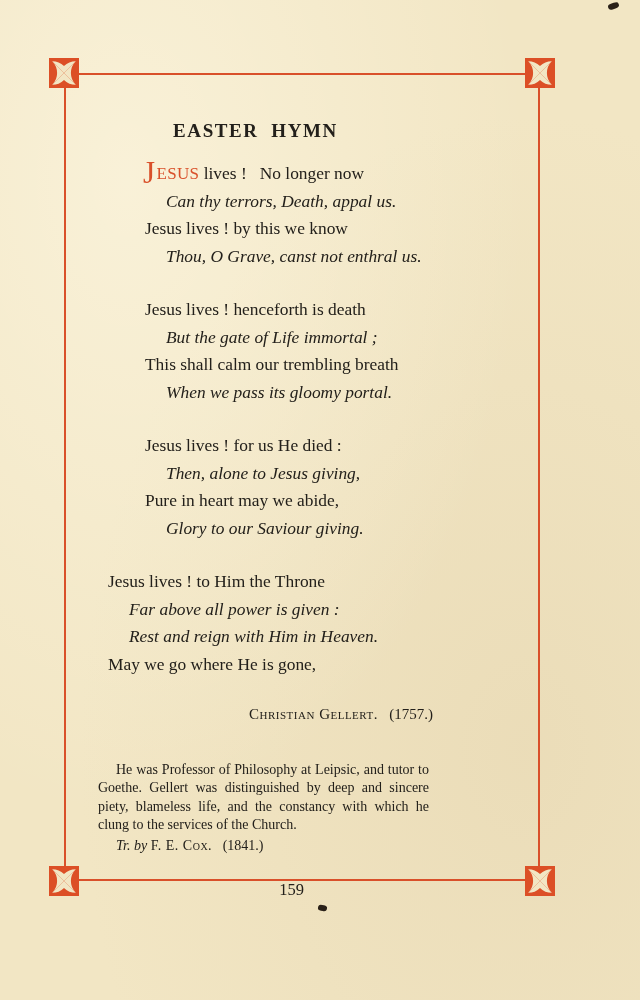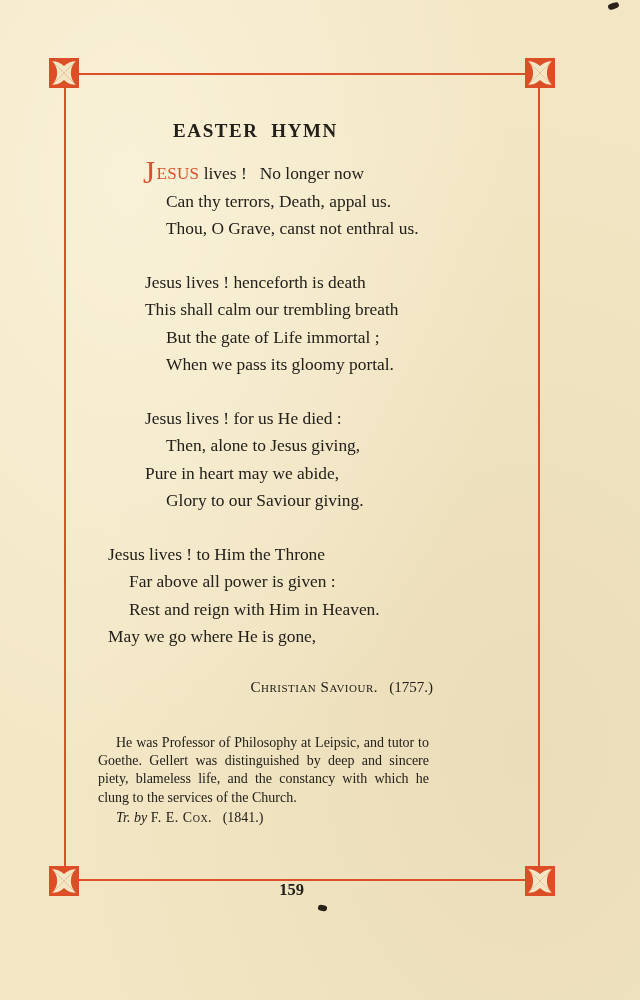--- a/index.html
+++ b/index.html
@@ -78,21 +78,21 @@
   }
 
   #stanzas {
     margin-top: 18px;
     font-size: 17.4px;
     line-height: 27.5px;
   }
   .stanza { margin-bottom: 26px; padding-left: 81px; }
   .stanza:last-child { margin-bottom: 0; padding-left: 44px; }
   .line { white-space: pre; }
-  .line.indent { padding-left: 21px; }
+  .line.indent { padding-left: 21px; font-style: italic; }
 
   
   .dropcap-line { position: relative; white-space: pre; }
   .dropcap {
     color: #d9502a;
     font-size: 31px;
     line-height: 0;
     position: relative;
     top: 4px;
     left: -2px;
@@ -128,21 +128,20 @@
 
   
   #page-number {
     position: absolute;
     left: 0;
     top: 880px;
     width: 583px;
     text-align: center;
     font-size: 16.5px;
     color: #23201b;
-    font-weight: bold;
   }
 
   
   .speck {
     position: absolute;
     background: #2a2118;
     border-radius: 40%;
   }
   #speck-top   { left: 608px; top: 3px;   width: 11px; height: 6px; transform: rotate(-18deg); }
   #speck-below { left: 318px; top: 905px; width: 9px;  height: 6px; transform: rotate(12deg); }
@@ -199,46 +198,47 @@
 
   <div id="content">
 
     <div id="hymn-title">EASTER  HYMN</div>
 
     <div id="stanzas">
 
       <div class="stanza">
         <div class="dropcap-line"><span class="dropcap">J</span><span class="smallcaps-red">ESUS</span><span> lives !   No longer now</span></div>
         <div class="line indent">Can thy terrors, Death, appal us.</div>
+        <div class="line">Jesus lives ! by this we know</div>
         <div class="line indent">Thou, O Grave, canst not enthral us.</div>
       </div>
 
       <div class="stanza">
         <div class="line">Jesus lives ! henceforth is death</div>
+        <div class="line indent">But the gate of Life immortal ;</div>
         <div class="line">This shall calm our trembling breath</div>
-        <div class="line indent">But the gate of Life immortal ;</div>
         <div class="line indent">When we pass its gloomy portal.</div>
       </div>
 
       <div class="stanza">
         <div class="line">Jesus lives ! for us He died :</div>
         <div class="line indent">Then, alone to Jesus giving,</div>
         <div class="line">Pure in heart may we abide,</div>
         <div class="line indent">Glory to our Saviour giving.</div>
       </div>
 
       <div class="stanza">
         <div class="line">Jesus lives ! to Him the Throne</div>
         <div class="line indent">Far above all power is given :</div>
         <div class="line indent">Rest and reign with Him in Heaven.</div>
         <div class="line">May we go where He is gone,</div>
       </div>
     </div>
 
-    <div id="attribution"><span class="sc">Christian Saviour.</span><span>   </span><span>(1757.)</span></div>
+    <div id="attribution"><span class="sc">Christian Gellert.</span><span>   </span><span>(1757.)</span></div>
 
     <div id="footnote">
       <div id="footnote-body">He was Professor of Philosophy at Leipsic, and tutor to Goethe.  Gellert was distinguished by deep and sincere piety, blameless life, and the constancy with which he clung to the services of the Church.</div>
       <div id="footnote-translator"><span class="ital">Tr. by</span><span> </span><span class="sc">F. E. Cox.</span><span>   </span><span>(1841.)</span></div>
     </div>
 
   </div>
 
   <div id="page-number">159</div>
 

